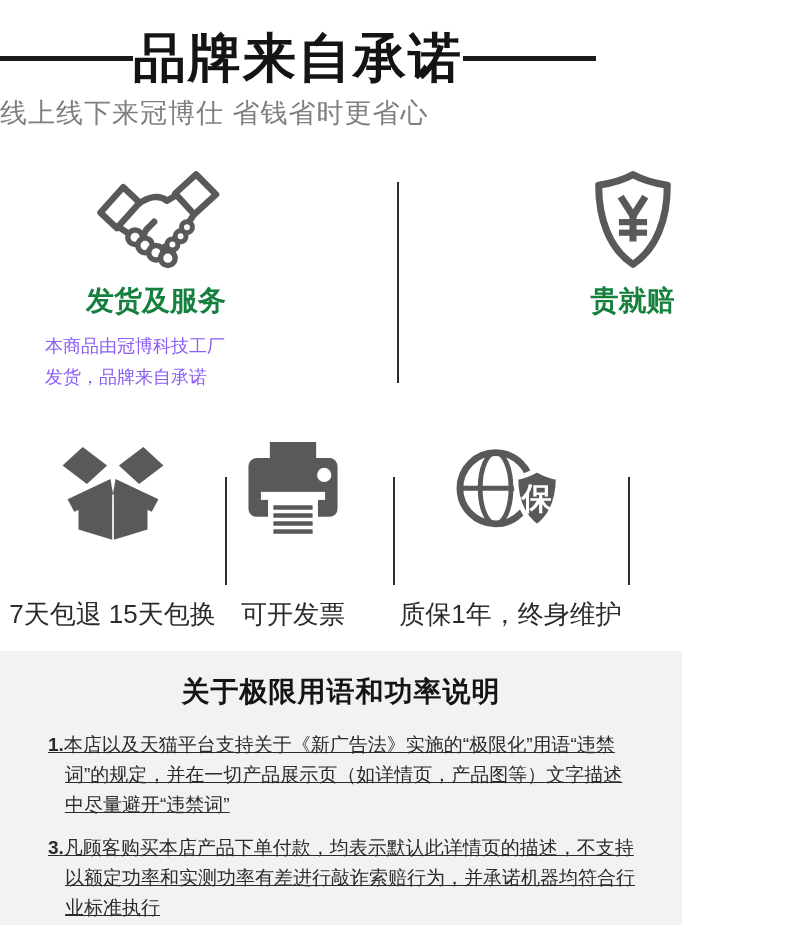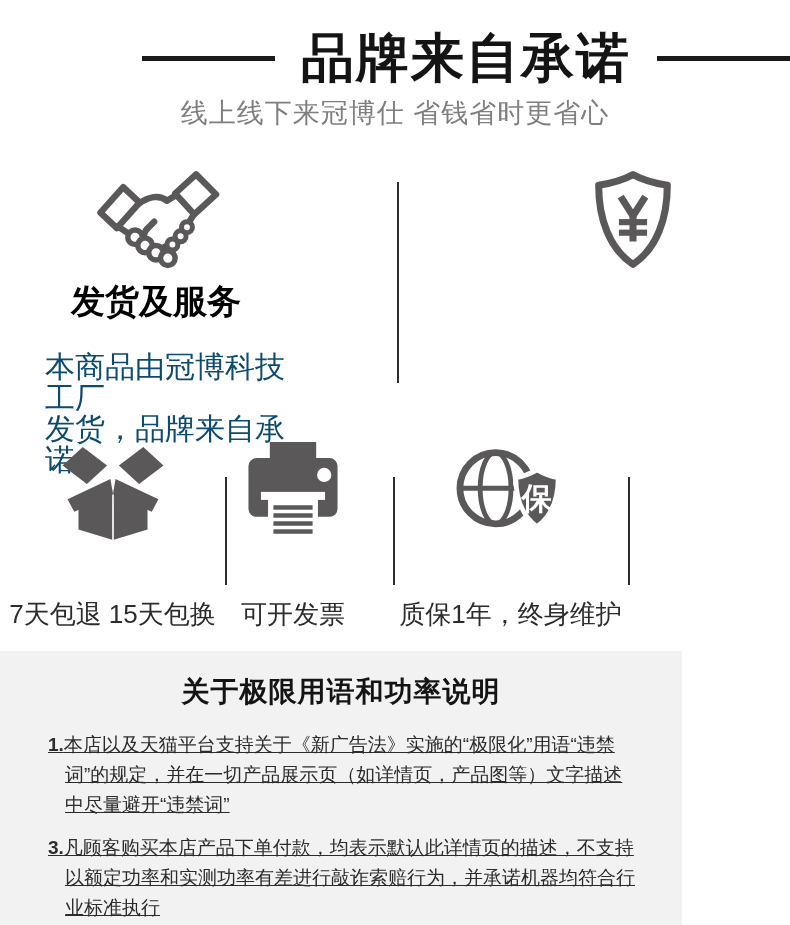--- a/index.html
+++ b/index.html
@@ -4,32 +4,32 @@
 <style>
   html,body { margin:0; padding:0; }
   body {
     width:790px; height:925px; background:#ffffff; position:relative;
     font-family:"Liberation Sans","DejaVu Sans",sans-serif; overflow:hidden;
   }
   .page { position:absolute; inset:0; width:790px; height:925px; background:#fff; }
 
   
   .title-row { position:absolute; top:26px; left:0; width:790px; height:64px;
-    display:flex; align-items:center; justify-content:flex-end; gap:26px; }
+    display:flex; align-items:center; justify-content:flex-start; gap:0; }
   .dash { width:133px; height:5px; background:#1a1a1a; }
   .main-title { font-size:53px; line-height:60px; font-weight:bold; color:#141414; letter-spacing:2px; white-space:nowrap; }
-  .subtitle { position:absolute; top:96px; left:0; width:790px; text-align:center;
+  .subtitle { position:absolute; top:96px; left:0; width:790px; 
     font-size:27px; line-height:34px; color:#7f7f7f; letter-spacing:1px; }
 
   
   .v-divider { position:absolute; width:2px; background:#2d2d2d; }
   .promise { position:absolute; top:168px; }
   .promise .icon-wrap { height:102px; display:flex; align-items:center; justify-content:center; }
-  .p-title { margin-top:13px; text-align:center; font-size:34px; line-height:36px; font-weight:bold; color:#000000; white-space:nowrap; }
-  .p-desc { margin-top:32px; font-size:30px; line-height:31px; color:#0c4a6e; }
+  .p-title { margin-top:13px; text-align:center; font-size:28px; line-height:36px; font-weight:bold; color:#15803d; white-space:nowrap; }
+  .p-desc { margin-top:12px; font-size:18px; line-height:31px; color:#8b5cf6; }
   .promise-left { left:0; width:312px; }
   .promise-left .p-desc { padding-left:45px; text-align:left; }
   .promise-right { left:475px; width:315px; }
   .promise-right .p-desc { text-align:center; }
 
   
   .service { position:absolute; top:442px; text-align:center; }
   .service .icon-wrap2 { height:112px; display:flex; align-items:flex-start; justify-content:center; }
   .s-label { margin-top:44px; font-size:26px; line-height:32px; color:#2b2b2b; white-space:nowrap; }
   .service-1 { left:0;   width:225px; }
@@ -87,20 +87,21 @@
   <div class="promise promise-right">
     <div class="icon-wrap">
       <svg width="88" height="99" viewBox="0 0 100 112" fill="none" stroke="#5a5858" stroke-width="8" stroke-linejoin="round">
         <path d="M50,5 C61,11 75,15 89,17 C89,55 77,89 50,107 C23,89 11,55 11,17 C25,15 39,11 50,5 Z"></path>
         <path d="M36,30 L50,52 L64,30"></path>
         <path d="M50,52 L50,81"></path>
         <path d="M34,59 L66,59" stroke-width="7"></path>
         <path d="M34,71 L66,71" stroke-width="7"></path>
       </svg>
     </div>
+    <div class="p-title">贵就赔</div>
   </div>
 
   <div class="v-divider" style="left:225px; top:477px; height:108px;"></div>
   <div class="v-divider" style="left:393px; top:477px; height:108px;"></div>
   <div class="v-divider" style="left:628px; top:477px; height:108px;"></div>
 
   <div class="service service-1">
     <div class="icon-wrap2">
       <svg width="118" height="101" viewBox="0 0 140 120" fill="#5a5858">
         <polygon points="63,28 34,6 10,28 39,50"></polygon>

